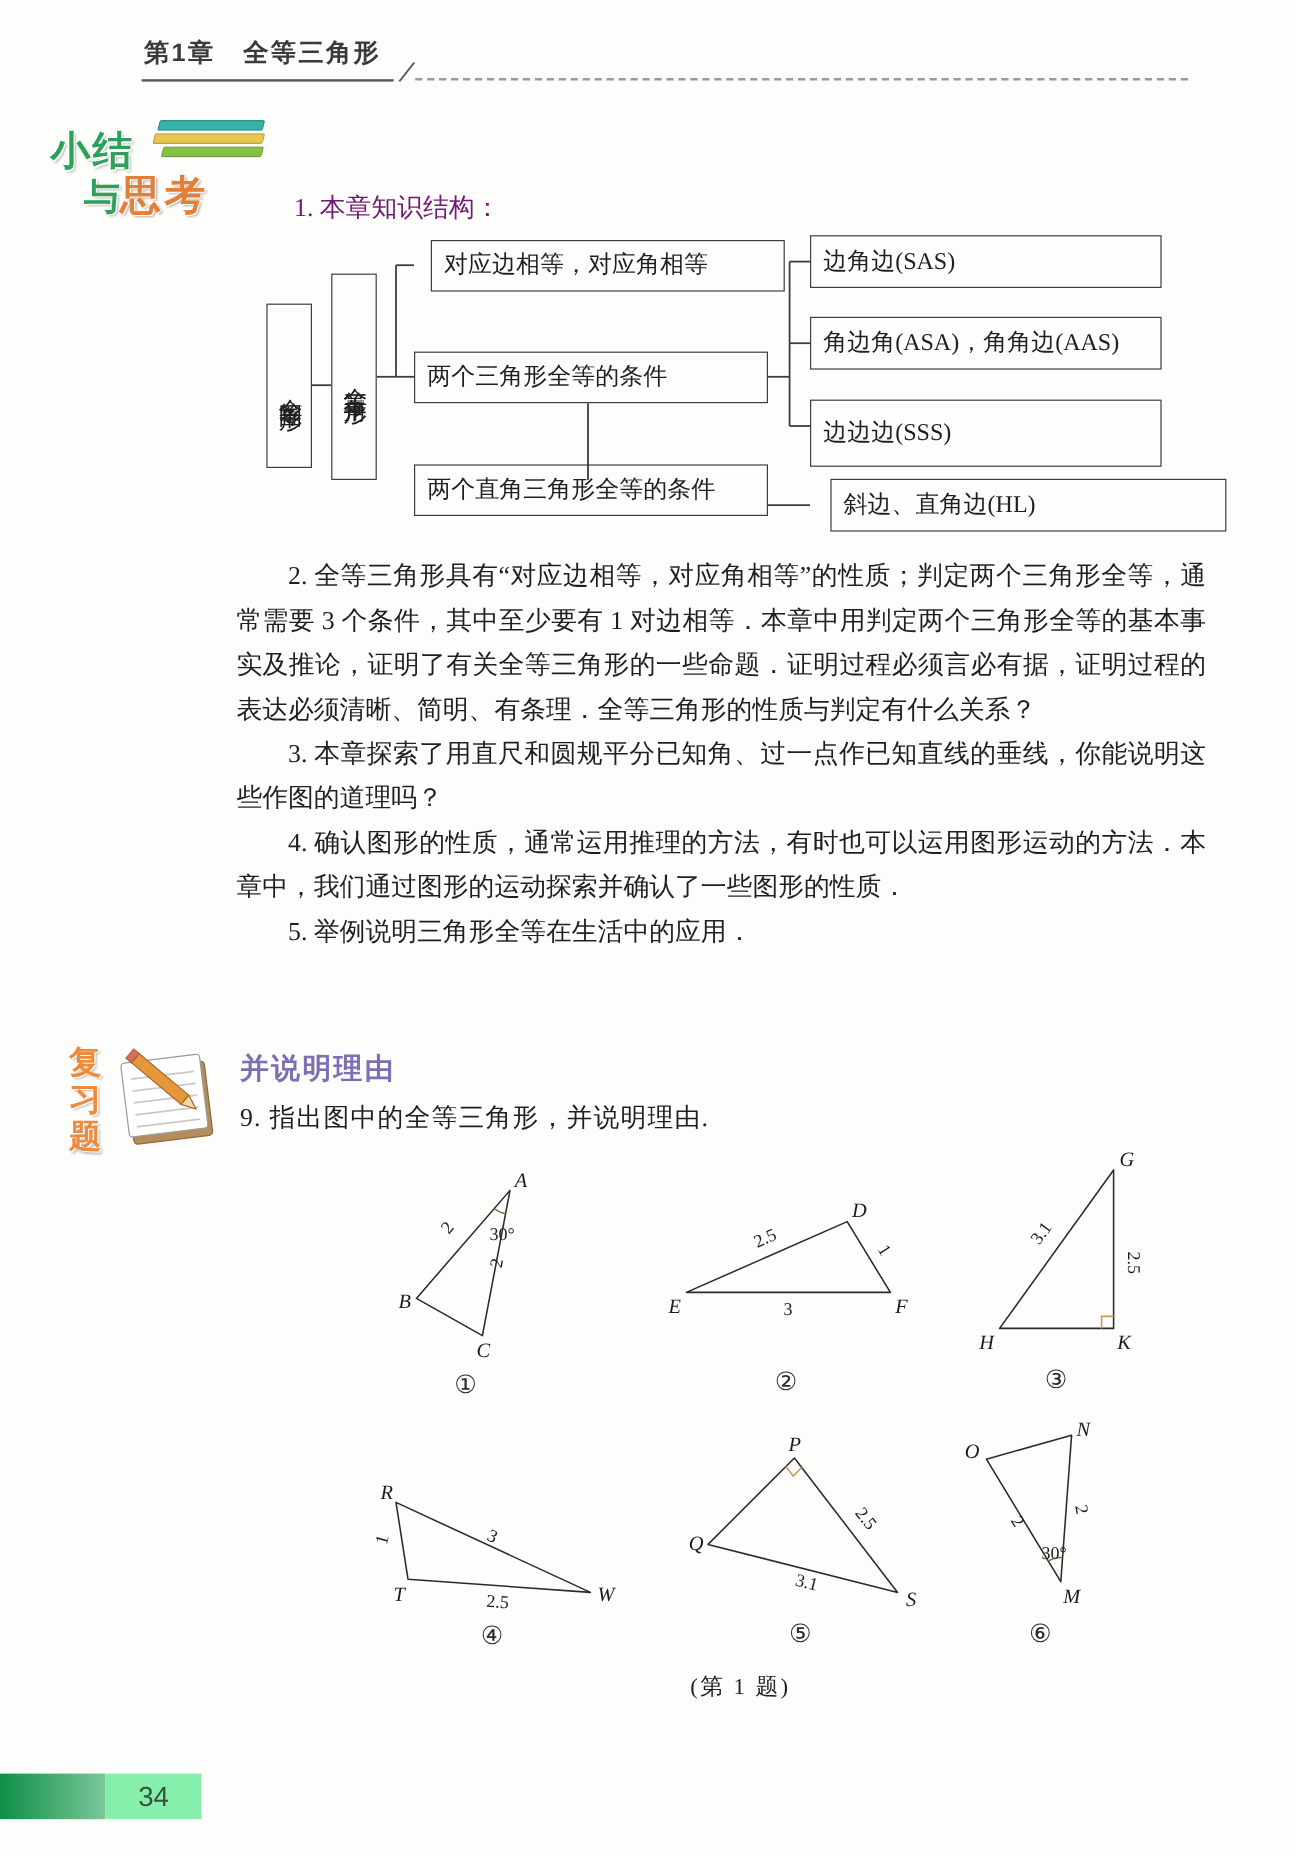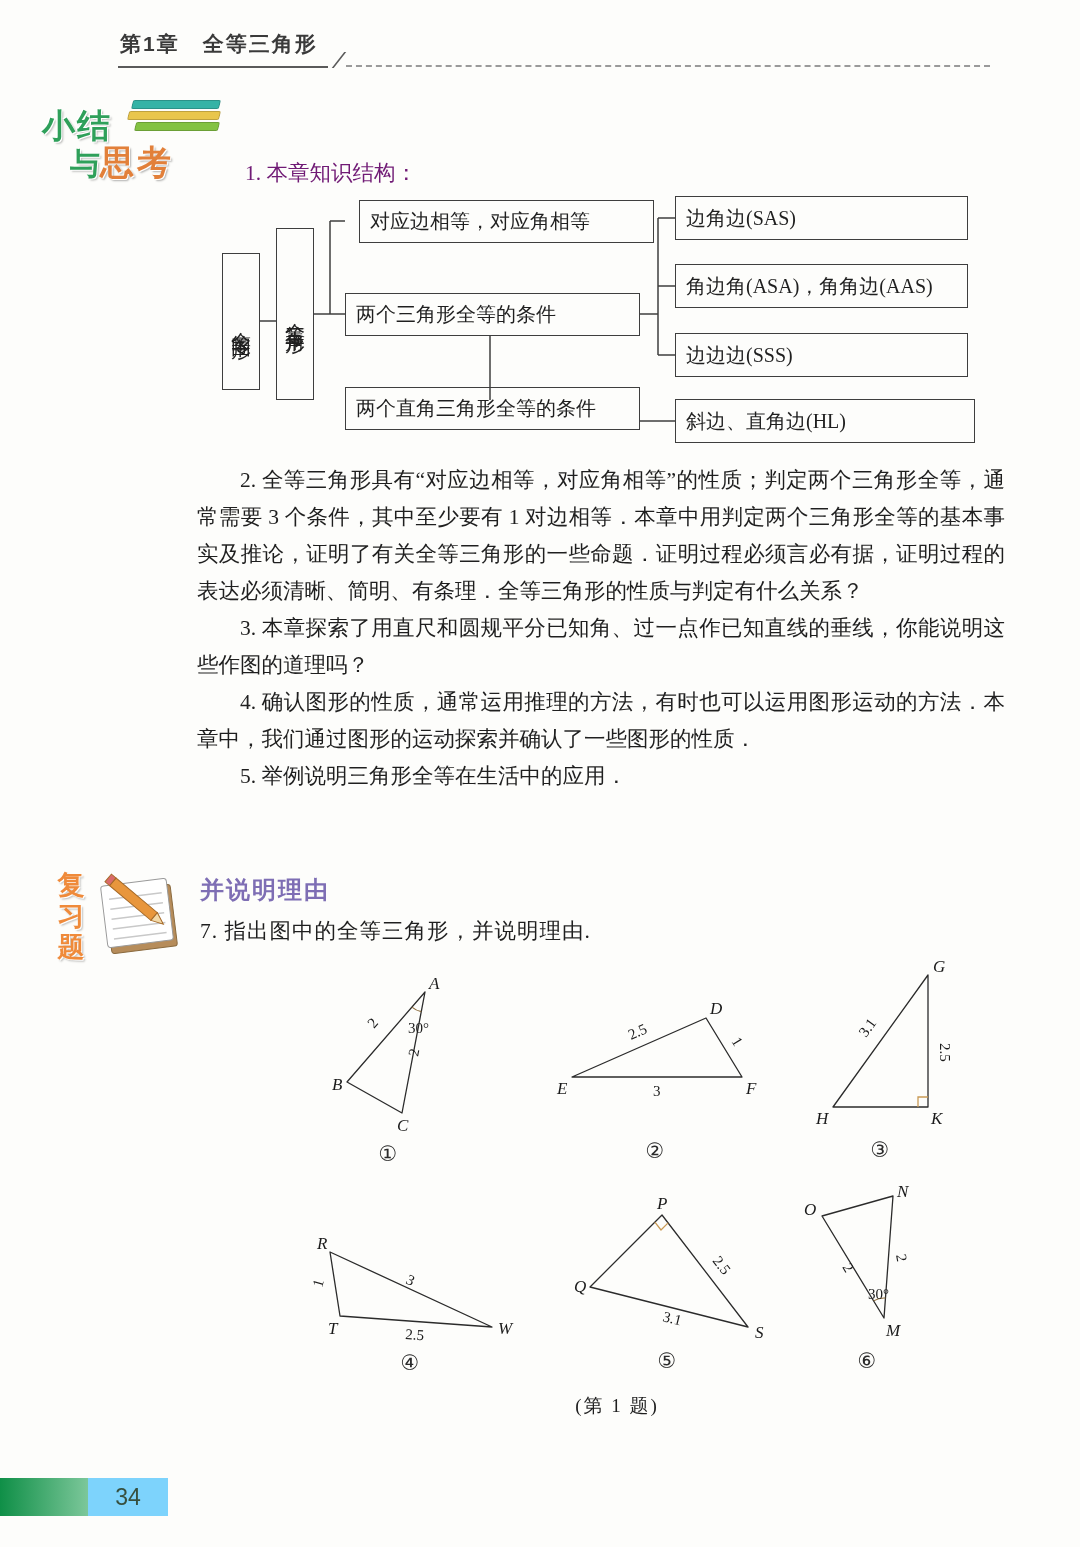--- a/index.html
+++ b/index.html
@@ -70,21 +70,21 @@
   .arc { fill:none; stroke:#8a6a3a; stroke-width:1.1; }
   .ra  { fill:none; stroke:#c99a55; stroke-width:1.3; }
   .fignum { font-family:"DejaVu Sans",sans-serif; font-size:21px; fill:#2b2b2b; text-anchor:middle; }
 
   .caption { position:absolute; left:617px; top:1393px; transform:translateX(-50%);
     font-size:19px; color:#1f1f1f; letter-spacing:2px; }
 
   
   .footer { position:absolute; left:0; top:1478px; height:38px; display:flex; }
   .footer-grad { width:88px; background:linear-gradient(90deg,#0f8f47,#7cc79a); }
-  .footer-num { width:80px; background:#7dd3fc; display:flex; align-items:center; justify-content:center;
+  .footer-num { width:80px; background:#86efac; display:flex; align-items:center; justify-content:center;
     font-family:"Liberation Sans","DejaVu Sans",sans-serif; font-size:23px; color:#37503f; }
 </style>
 </head>
 <body>
 
 <div class="page">
 
   <div class="header">
     <span class="chapter-title">第1章　全等三角形</span>
     <span class="header-slash"></span>
@@ -122,22 +122,22 @@
         <line x1="440" y1="231" x2="475" y2="231"></line>
       </g>
     </svg>
     <div class="fc-box fc-vert" style="left:22px;top:63px;width:38px;height:137px">全等图形</div>
     <div class="fc-box fc-vert" style="left:76px;top:38px;width:38px;height:172px">全等三角形</div>
     <div class="fc-box fc-h" style="left:159px;top:10px;width:295px;height:43px">对应边相等，对应角相等</div>
     <div class="fc-box fc-h" style="left:145px;top:103px;width:295px;height:43px">两个三角形全等的条件</div>
     <div class="fc-box fc-h" style="left:145px;top:197px;width:295px;height:43px">两个直角三角形全等的条件</div>
     <div class="fc-box fc-h" style="left:475px;top:6px;width:293px;height:44px">边角边(SAS)</div>
     <div class="fc-box fc-h" style="left:475px;top:74px;width:293px;height:44px">角边角(ASA)，角角边(AAS)</div>
-    <div class="fc-box fc-h" style="left:475px;top:143px;width:293px;height:44px">边边边(SSS)</div>
-    <div class="fc-box fc-h" style="left:475px;top:209px;width:300px;height:44px">斜边、直角边(HL)</div>
+    <div class="fc-box fc-h" style="left:475px;top:143px;width:293px;height:56px">边边边(SSS)</div>
+    <div class="fc-box fc-h" style="left:492px;top:209px;width:330px;height:44px">斜边、直角边(HL)</div>
   </div>
 
   <div class="paras">
     <p>2. 全等三角形具有“对应边相等，对应角相等”的性质；判定两个三角形全等，通常需要 3 个条件，其中至少要有 1 对边相等．本章中用判定两个三角形全等的基本事实及推论，证明了有关全等三角形的一些命题．证明过程必须言必有据，证明过程的表达必须清晰、简明、有条理．全等三角形的性质与判定有什么关系？</p>
     <p>3. 本章探索了用直尺和圆规平分已知角、过一点作已知直线的垂线，你能说明这些作图的道理吗？</p>
     <p>4. 确认图形的性质，通常运用推理的方法，有时也可以运用图形运动的方法．本章中，我们通过图形的运动探索并确认了一些图形的性质．</p>
     <p>5. 举例说明三角形全等在生活中的应用．</p>
   </div>
 
   <div class="review-badge">
@@ -158,21 +158,21 @@
       </g>
       <g transform="translate(30,10) rotate(40)">
         <rect x="0" y="0" width="54" height="10" fill="#e8963c" stroke="#a66a28"></rect>
         <polygon points="54,0 66,5 54,10" fill="#f3d9a8" stroke="#a66a28"></polygon>
         <rect x="-6" y="0" width="6" height="10" fill="#d96a6a" stroke="#a66a28"></rect>
       </g>
     </svg>
   </div>
 
   <div class="review-heading">并说明理由</div>
-  <div class="q1">7. 指出图中的全等三角形，并说明理由.</div>
+  <div class="q1">9. 指出图中的全等三角形，并说明理由.</div>
 
   <svg class="fig" style="left:320px;top:975px" width="160" height="205">
     <polygon class="tri" points="105,17 27,107 82,138"></polygon>
     <path class="arc" d="M 91.9 32.1 A 20 20 0 0 0 101.3 36.6"></path>
     <text class="vtx" x="109" y="14">A</text>
     <text class="vtx" x="12" y="115">B</text>
     <text class="vtx" x="77" y="156">C</text>
     <text class="slb" x="54" y="54" transform="rotate(-49 54 54)">2</text>
     <text class="slb" x="88" y="58">30°</text>
     <text class="slb" x="98" y="82" transform="rotate(-79 98 82)">2</text>

